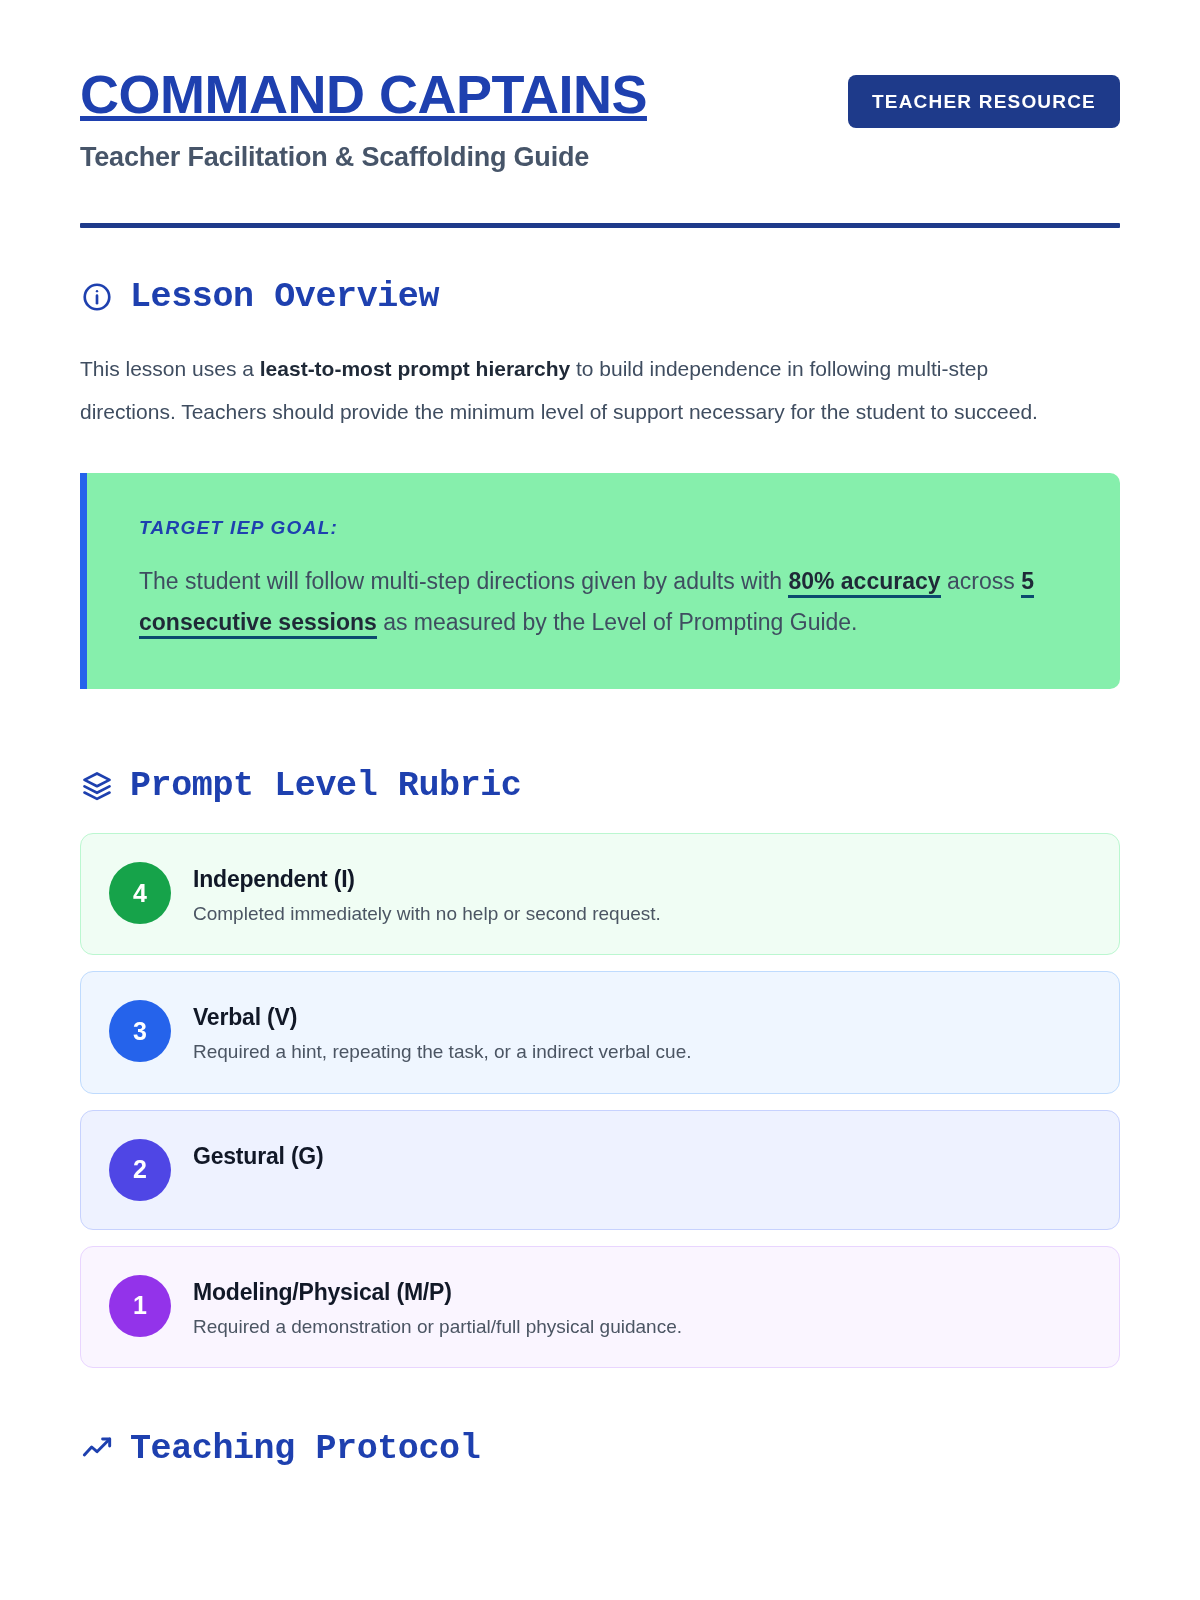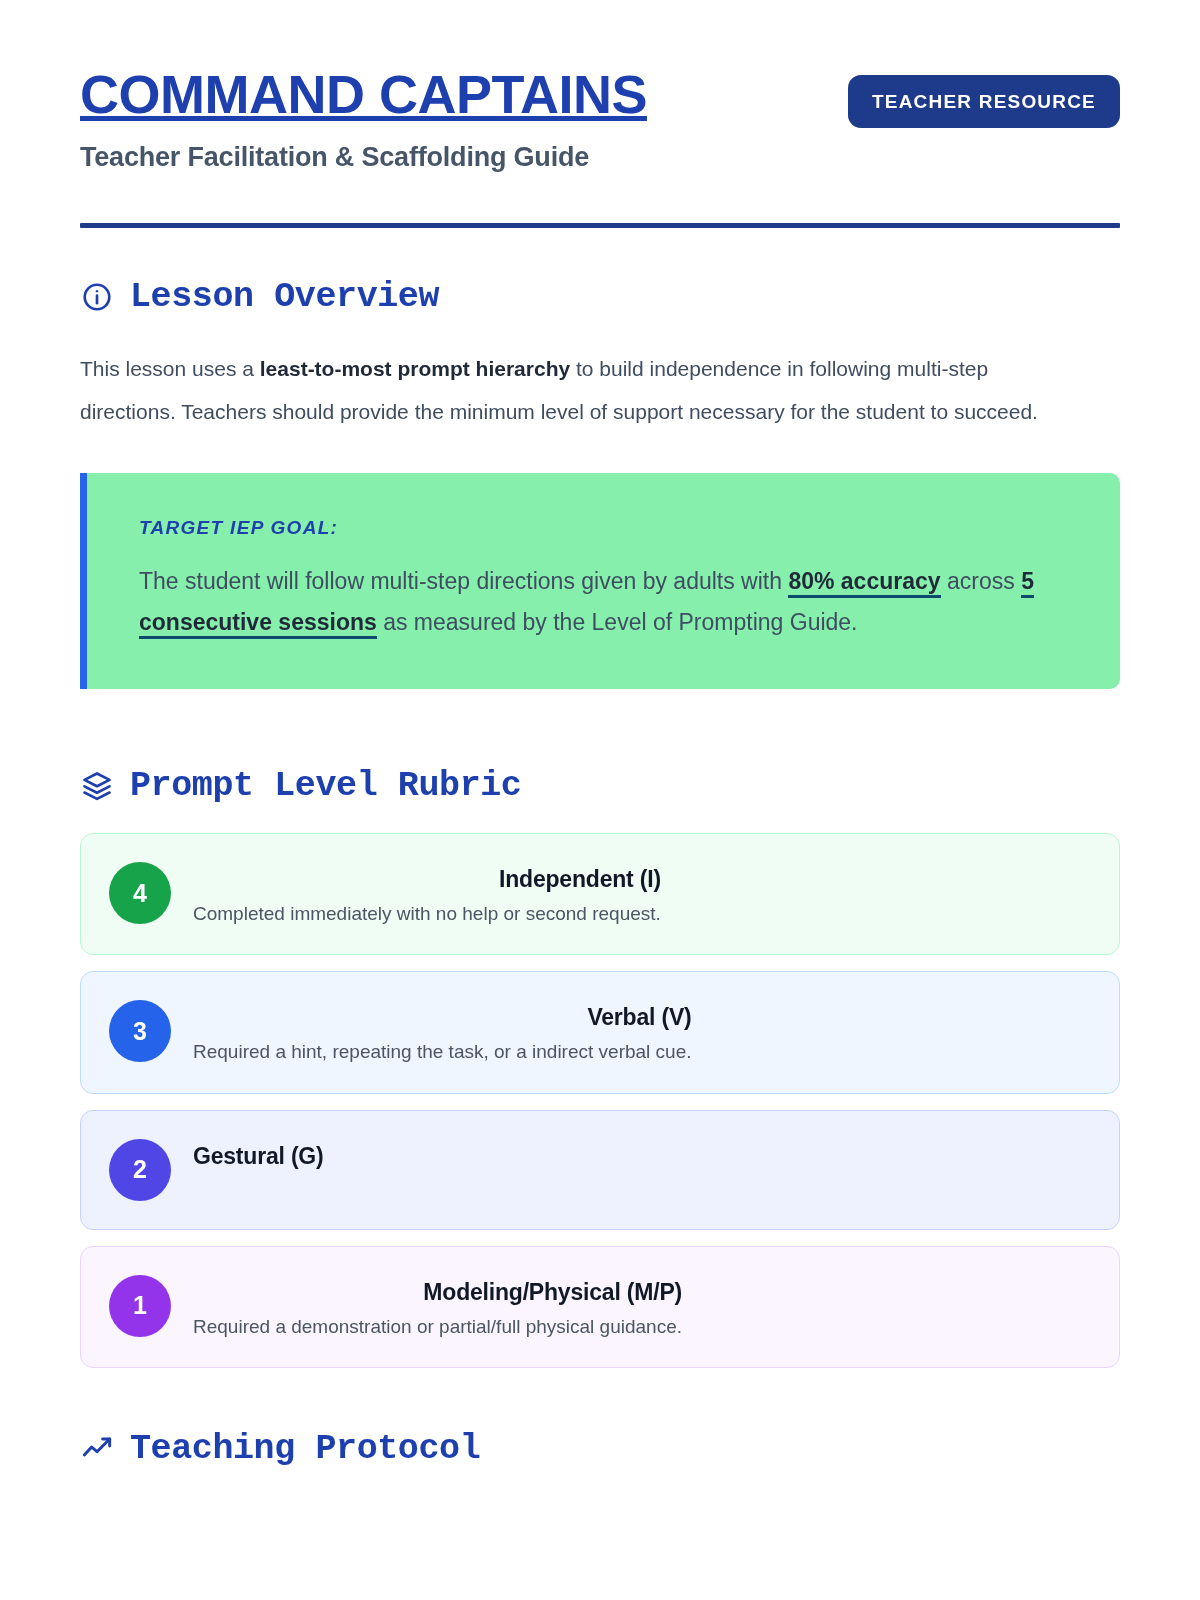--- a/index.html
+++ b/index.html
@@ -44,21 +44,21 @@
   }
 
   .resource-badge {
     margin-top: 9px;
     background: #1e3a8a;
     color: #ffffff;
     font-size: 19px;
     font-weight: 700;
     letter-spacing: 1.2px;
     padding: 16px 24px 15px 24px;
-    border-radius: 13px;
+    border-radius: 8px;
     white-space: nowrap;
   }
 
   .brand-subtitle {
     margin-top: 14px;
     font-size: 27px;
     font-weight: 700;
     color: #475569;
     letter-spacing: -0.2px;
   }
@@ -165,21 +165,21 @@
     border-radius: 50%;
     color: #ffffff;
     font-size: 25px;
     font-weight: 700;
     display: flex;
     align-items: center;
     justify-content: center;
     margin-top: 2px;
   }
 
-  .rubric-text { padding-top: 5px; text-align: right; }
+  .rubric-text { padding-top: 5px; }
 
   .rubric-title {
     font-size: 23px;
     font-weight: 700;
     color: #111827;
     letter-spacing: -0.2px;
     line-height: 1.25;
   }
 
   .rubric-desc {

